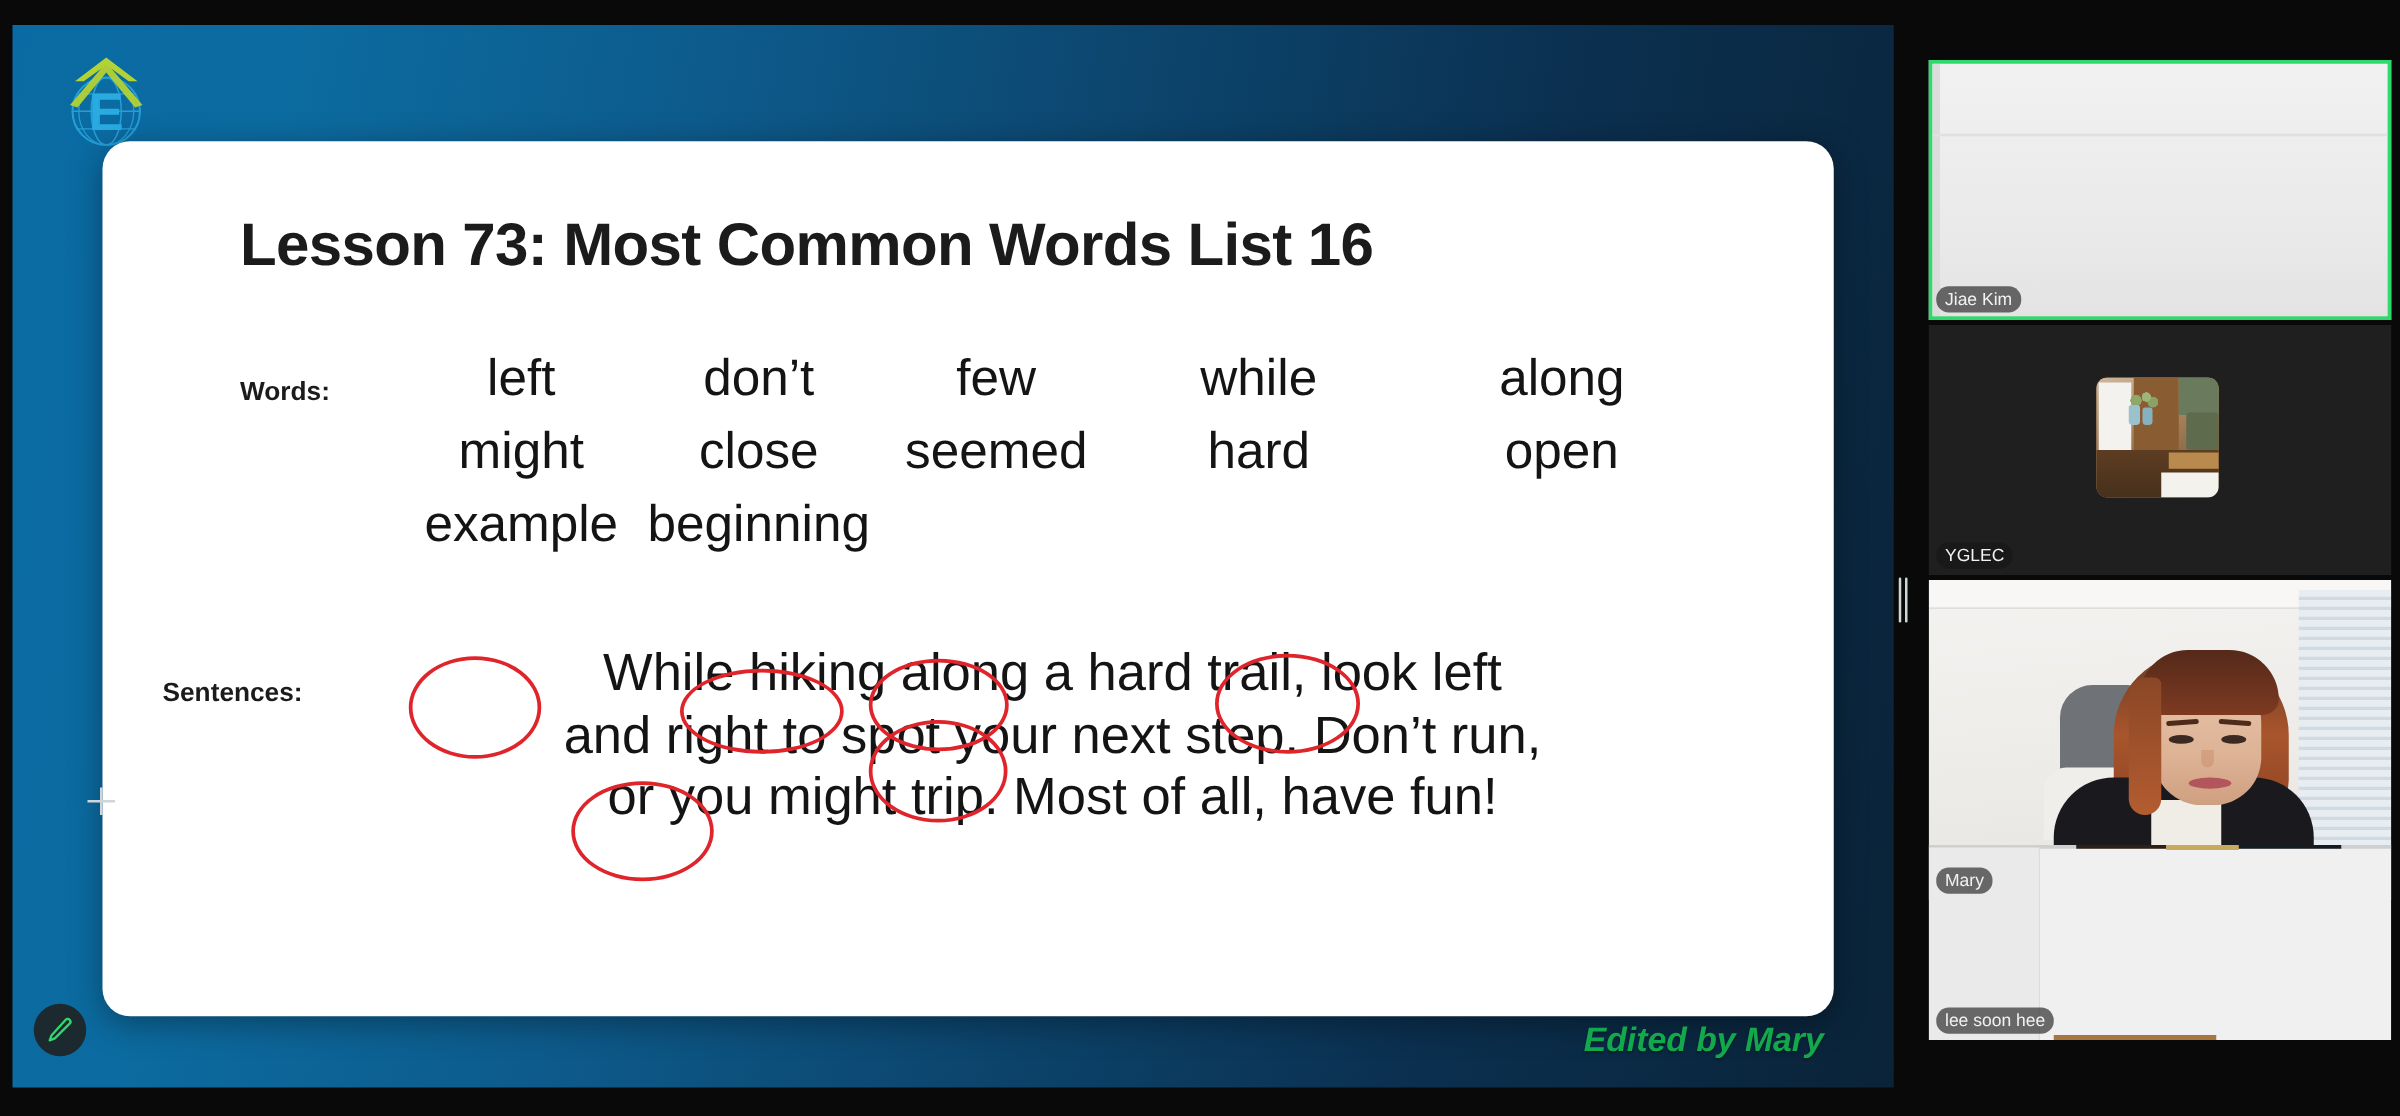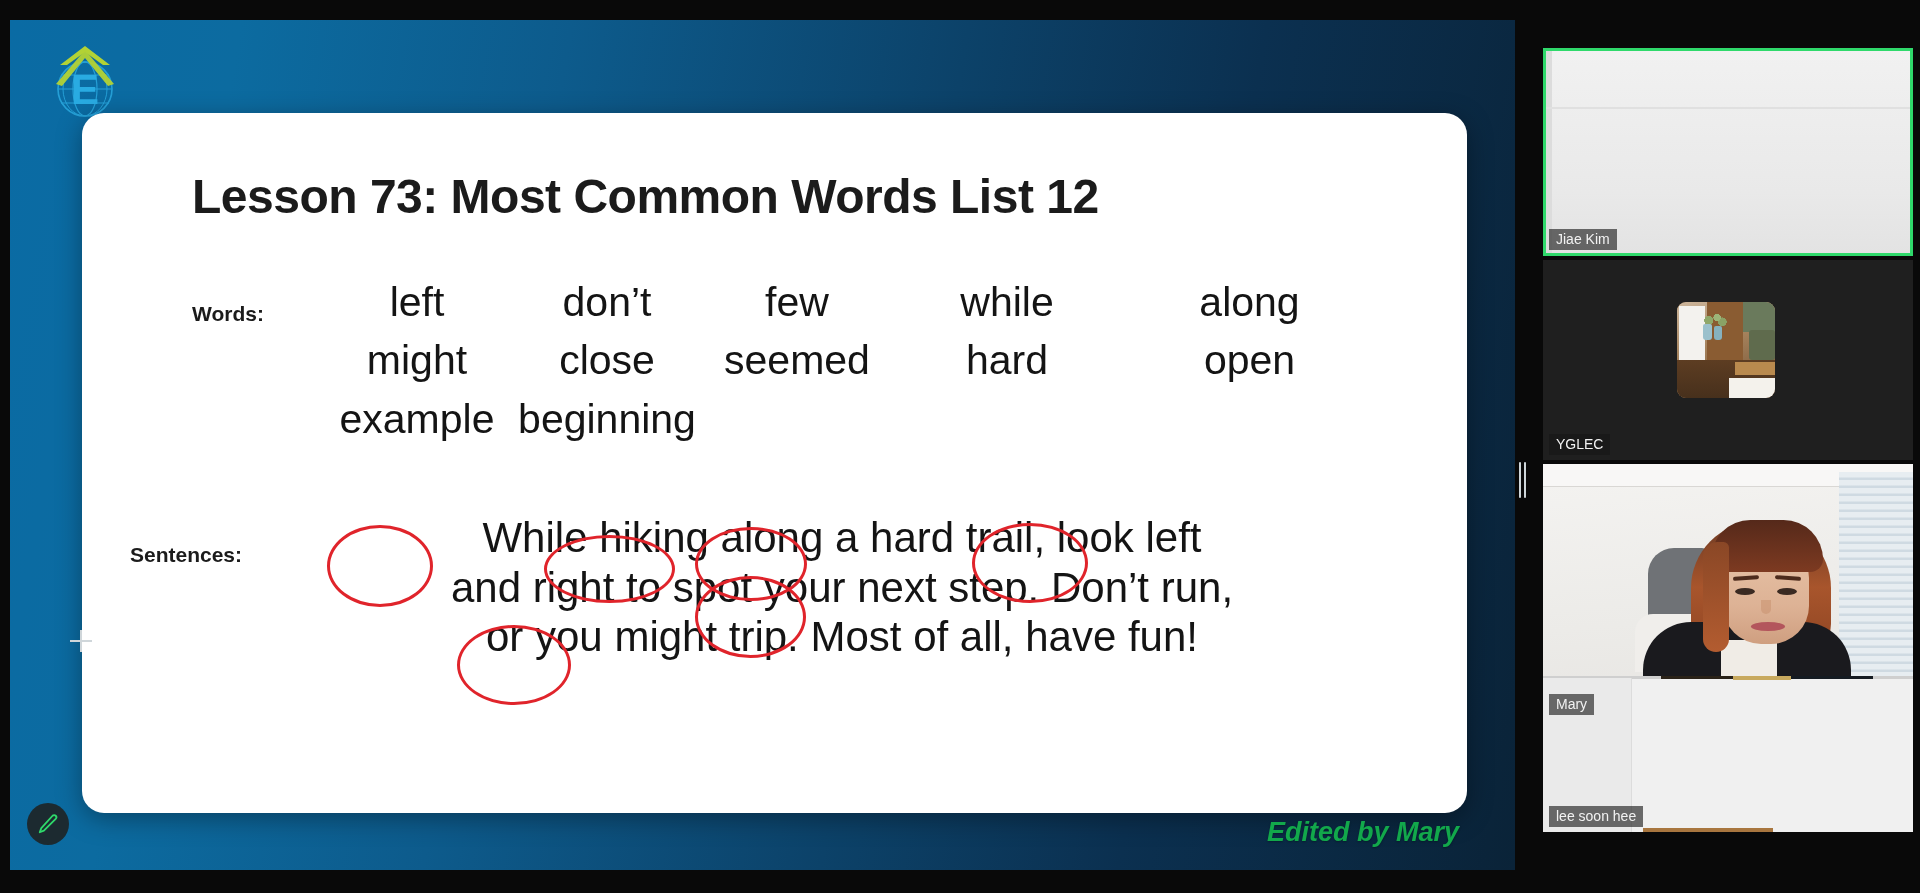--- a/index.html
+++ b/index.html
@@ -220,21 +220,21 @@
 
   .name-badge {
     position: absolute;
     left: 6px;
     bottom: 5px;
     padding: 2px 7px 3px 7px;
     background: rgba(22,22,22,0.62);
     color: #f2f2f2;
     font-family: "Liberation Sans", sans-serif;
     font-size: 14px;
-    border-radius: 0;
+    border-radius: 10px;
     white-space: nowrap;
     z-index: 5;
   }
   .tile-1 .name-badge { left: 3px; bottom: 3px; }
 
   
   .blank-light {
     position: absolute; inset: 0;
     background: linear-gradient(180deg,#f1f1f1 0%,#e9e9e9 70%,#e3e3e3 100%);
   }
@@ -351,21 +351,21 @@
           <path d="M19 61 H67" stroke="#2aa9e0" stroke-width="1" fill="none"></path>
         </g>
         <text x="43" y="62" font-family="Liberation Sans, sans-serif" font-size="42" font-weight="bold" fill="#29abe2" text-anchor="middle">E</text>
         <path d="M43 4 L68 23 L61 23 L43 10 L25 23 L18 23 Z" fill="#b2d235"></path>
         <path d="M43 8 L72 42 L66 44 L43 16 L20 44 L14 42 Z" fill="#b2d235" opacity="0.95"></path>
       </svg>
     </div>
 
     <div id="slide">
 
-      <div class="slide-title">Lesson 73: Most Common Words List 12</div>
+      <div class="slide-title">Lesson 73: Most Common Words List 16</div>
 
       <div class="words-block">
         <div class="row-label" id="words-label">Words:</div>
 
         <div class="words-grid">
           <div class="word-cell">left</div>
           <div class="word-cell">don’t</div>
           <div class="word-cell">few</div>
           <div class="word-cell">while</div>
           <div class="word-cell">along</div>

